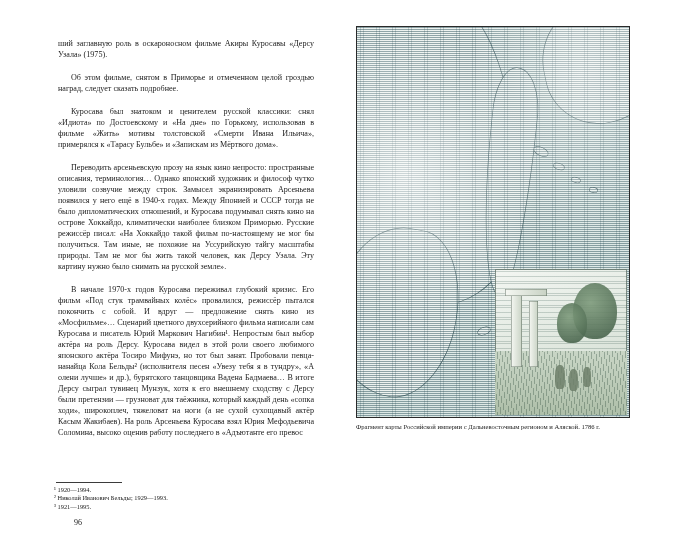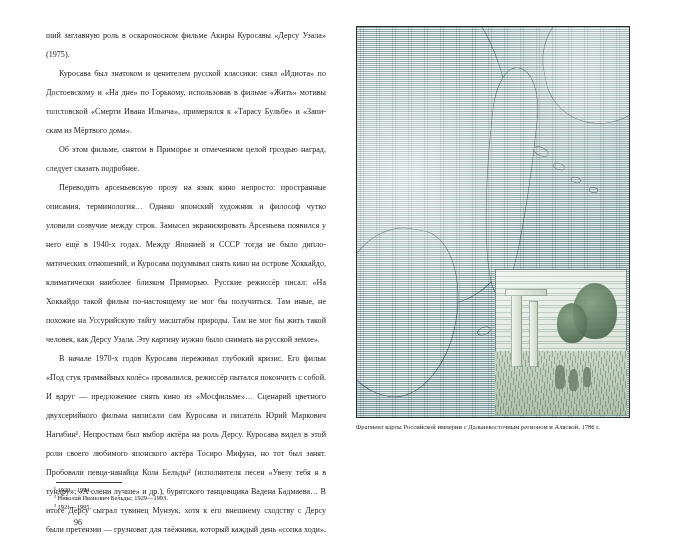--- a/index.html
+++ b/index.html
@@ -22,23 +22,23 @@
   }
   
   .text-col {
     position: absolute;
     left: 46px;
     top: 26px;
     width: 280px;
     height: 440px;
   }
   .para {
-    margin: 0;
+    margin: 12px;
     font-size: 8.1px;
-    line-height: 19px;
+    line-height: 11px;
     text-align: justify;
     color: #1b1b1b;
     text-indent: 13px;
     hyphens: auto;
     -webkit-hyphens: auto;
   }
   .para.first {
     text-indent: 0;
   }
   
@@ -221,22 +221,22 @@
     width: 266px;
   }
 </style>
 </head>
 <body>
 
 <div class="page">
 
   <div class="text-col">
     <p class="para first">ший заглавную роль в оскароносном фильме Акиры Куро­савы «Дерсу Узала» (1975).</p>
+    <p class="para">Об этом фильме, снятом в Приморье и отмеченном це­лой гроздью наград, следует сказать подробнее.</p>
     <p class="para">Куросава был знатоком и ценителем русской классики: снял «Идиота» по Достоевскому и «На дне» по Горькому, использовав в фильме «Жить» мотивы толстовской «Смер­ти Ивана Ильича», примерялся к «Тарасу Бульбе» и «Запи­скам из Мёртвого дома».</p>
-    <p class="para">Об этом фильме, снятом в Приморье и отмеченном це­лой гроздью наград, следует сказать подробнее.</p>
     <p class="para">Переводить арсеньевскую прозу на язык кино непросто: пространные описания, терминология… Однако японский художник и философ чутко уловили созвучие между строк. Замысел экранизировать Арсеньева появился у него ещё в 1940-х годах. Между Японией и СССР тогда не было дипло­матических отношений, и Куросава подумывал снять ки­но на острове Хоккайдо, климатически наиболее близком Приморью. Русские режиссёр писал: «На Хоккайдо такой фильм по-настоящему не мог бы получиться. Там иные, не похожие на Уссурийскую тайгу масштабы природы. Там не мог бы жить такой человек, как Дерсу Узала. Эту картину нужно было снимать на русской земле».</p>
     <p class="para">В начале 1970-х годов Куросава переживал глубокий кризис. Его фильм «Под стук трамвайных колёс» провалил­ся, режиссёр пытался покончить с собой. И вдруг — пред­ложение снять кино из «Мосфильме»… Сценарий цветного двухсерийного фильма написали сам Куросава и писатель Юрий Маркович Нагибин¹. Непростым был выбор актёра на роль Дерсу. Куросава видел в этой роли своего люби­мого японского актёра Тосиро Мифунэ, но тот был занят. Пробовали певца-нанайца Кола Бельды² (исполнителя пе­сен «Увезу тебя я в тундру», «А олени лучше» и др.), бурят­ского танцовщика Вадена Бадмаева… В итоге Дерсу сыг­рал тувинец Мунзук, хотя к его внешнему сходству с Дерсу были претензии — грузноват для таёжника, который каж­дый день «сопка ходи», широкоплеч, тяжеловат на ноги (а не сухой сухощавый актёр Касым Жакибаев). На роль Арсеньева Куросава взял Юрия Мефодьевича Соломина, высоко оценив работу последнего в «Адъютанте его превос­</p>
   </div>
 
   <div class="footnotes">
     <div class="fn-rule"></div>
     <p class="fn">¹  1920—1994.</p>
     <p class="fn">²  Николай Иванович Бельды; 1929—1993.</p>
     <p class="fn">³  1921—1995.</p>
   </div>

